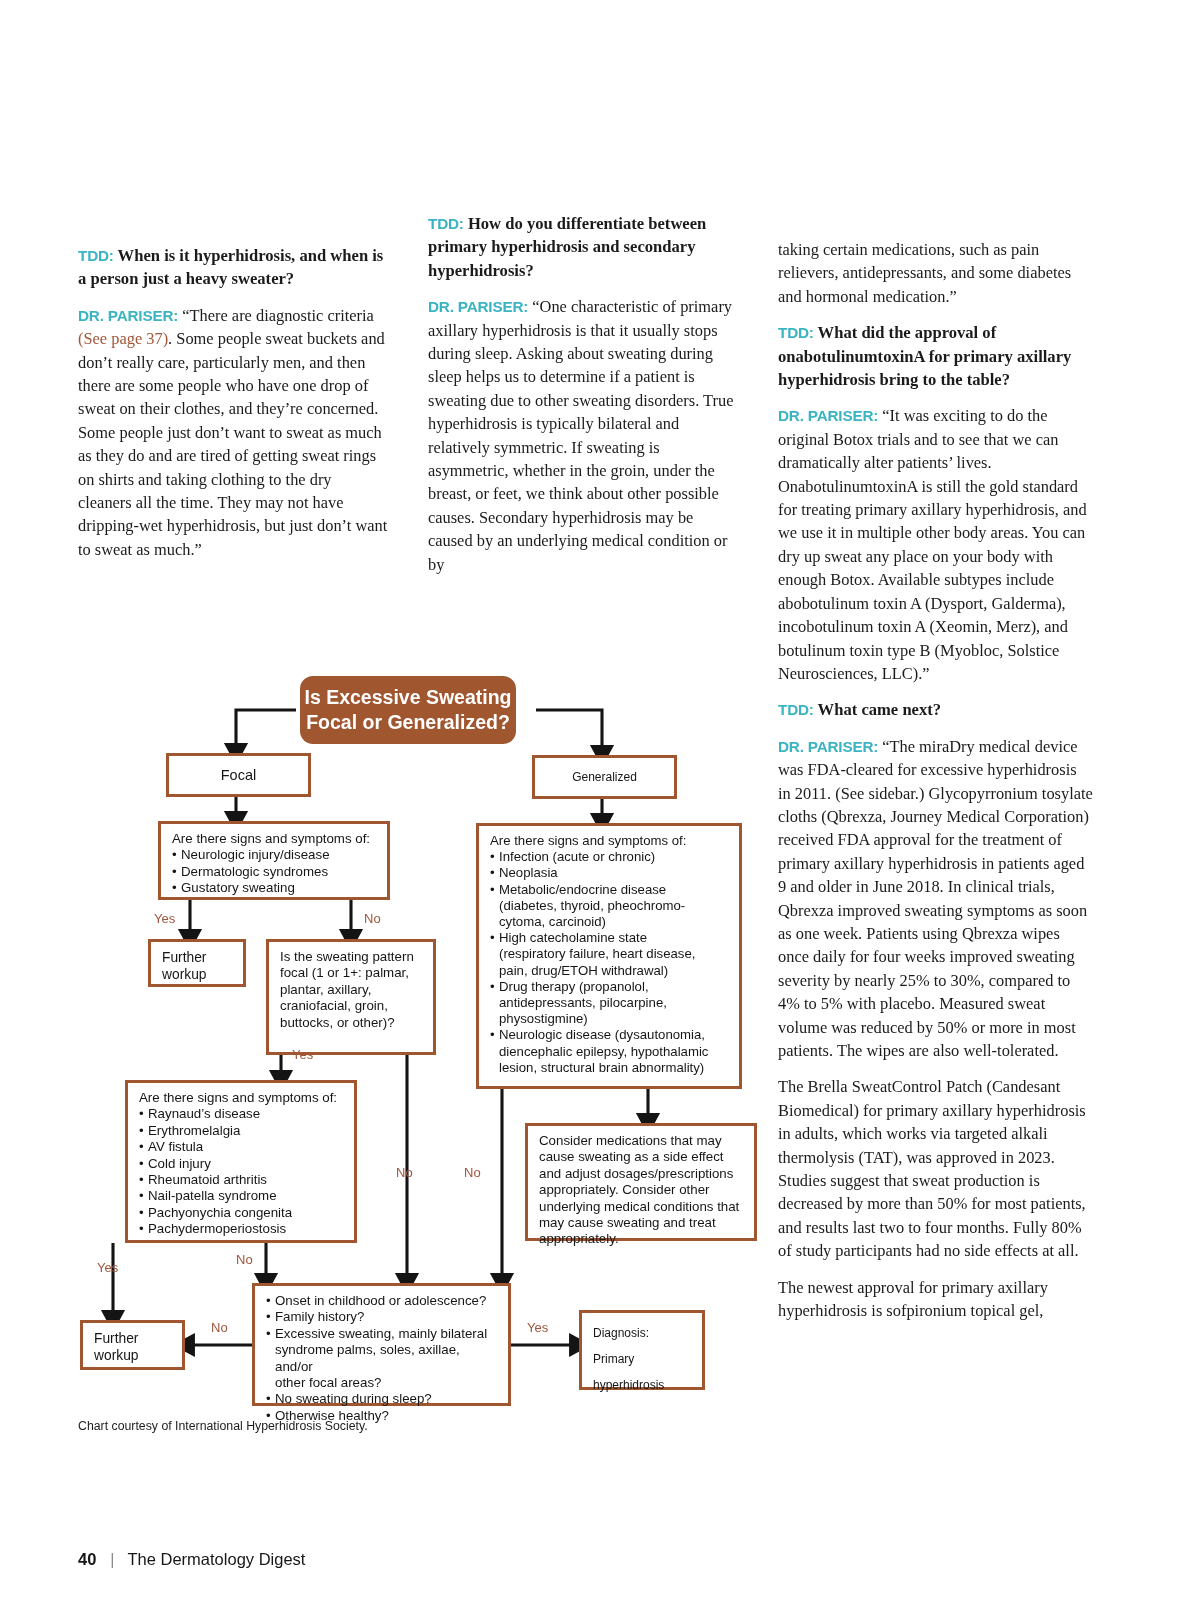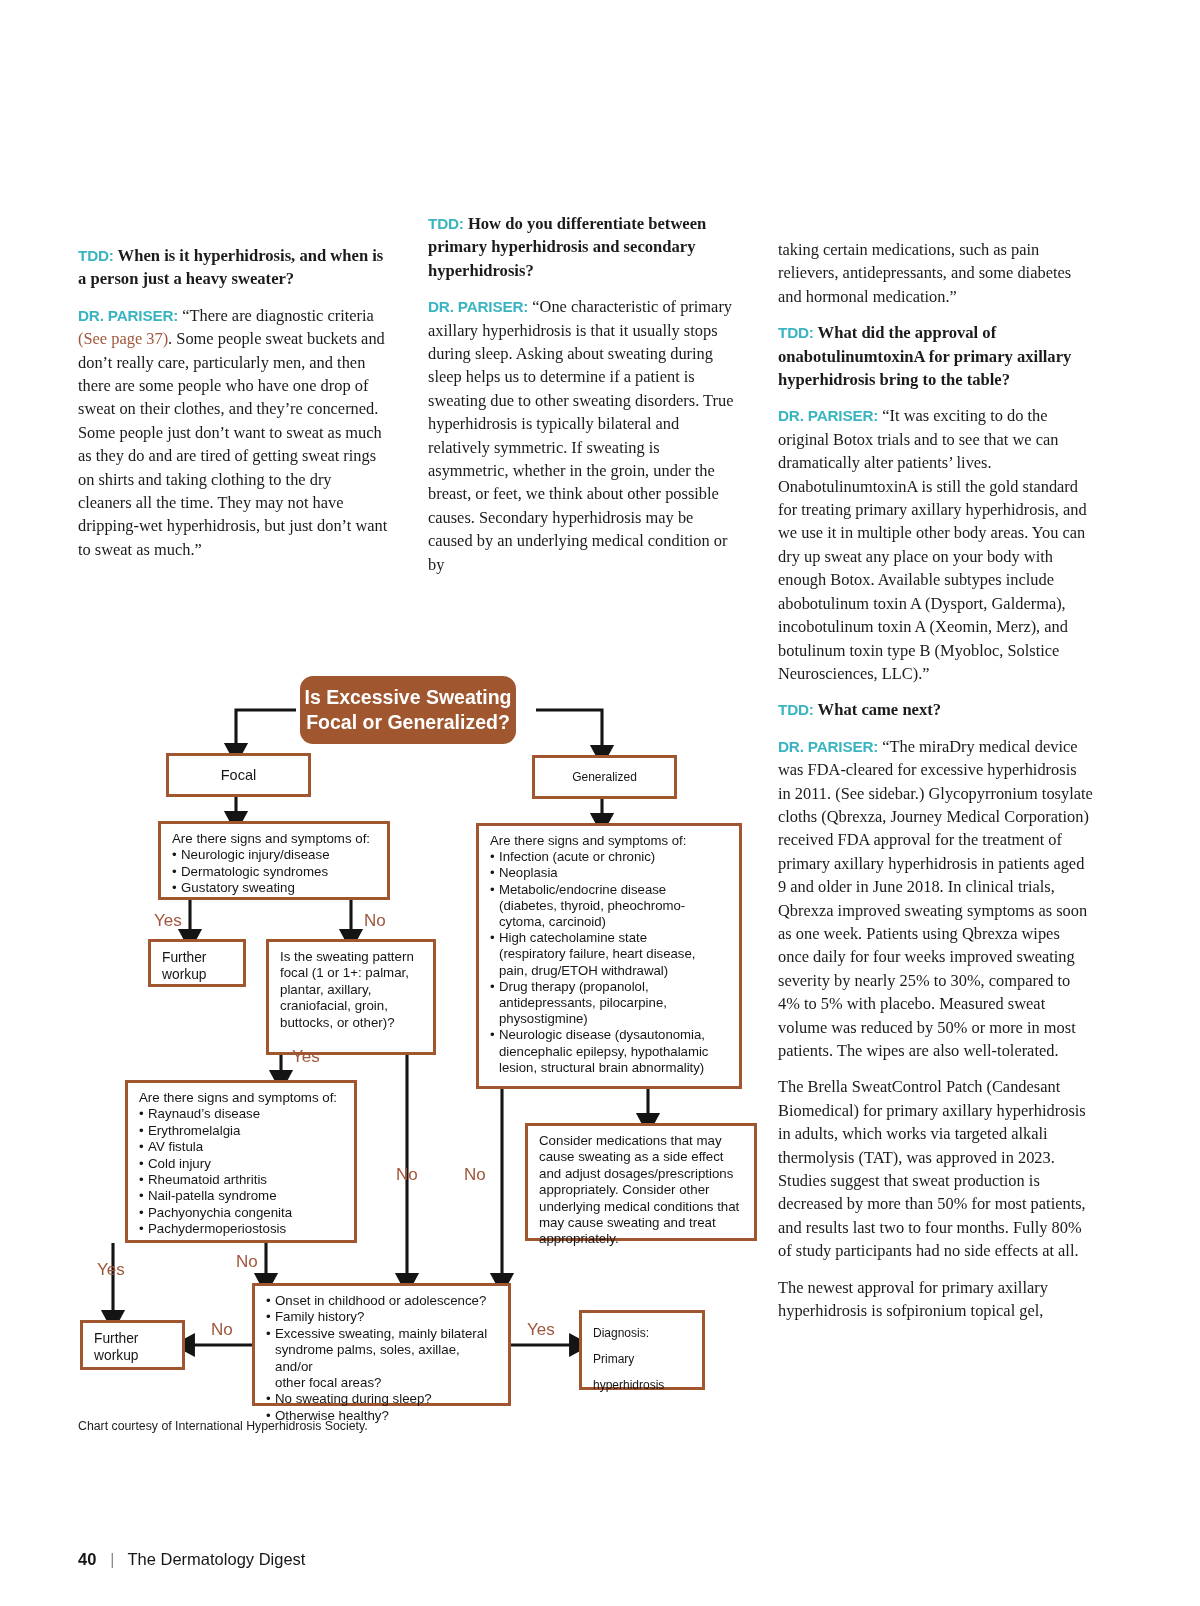--- a/index.html
+++ b/index.html
@@ -32,21 +32,21 @@
         border:3px solid #A0562F;font-family:"Liberation Sans", sans-serif;
         color:#161616;}
   .node .txt{display:block;}
   .n-center{display:flex;align-items:center;justify-content:center;text-align:center;}
   .n-left{padding:7px 9px 7px 11px;text-align:left;}
   .hdr{position:absolute;background:#A0562F;border:none;border-radius:13px;
        color:#ffffff;font-weight:bold;font-family:"Liberation Sans", sans-serif;
        font-size:19.5px;line-height:25px;display:flex;align-items:center;
        justify-content:center;text-align:center;}
   .edge-lbl{position:absolute;color:#A0563C;font-family:"Liberation Sans", sans-serif;
-            font-size:17px;font-weight:normal;}
+            font-size:13px;font-weight:normal;}
   .bul{margin:0;padding:0;list-style:none;}
   .bul li{position:relative;padding-left:9px;}
   .bul li:before{content:"\2022";position:absolute;left:0;top:0;}
   .bul li.cont{padding-left:9px;}
   .bul li.cont:before{content:"";}
 
   .caption{position:absolute;left:78px;top:1419px;font-family:"Liberation Sans", sans-serif;
            font-size:12.3px;color:#1d1d1d;}
 
   

